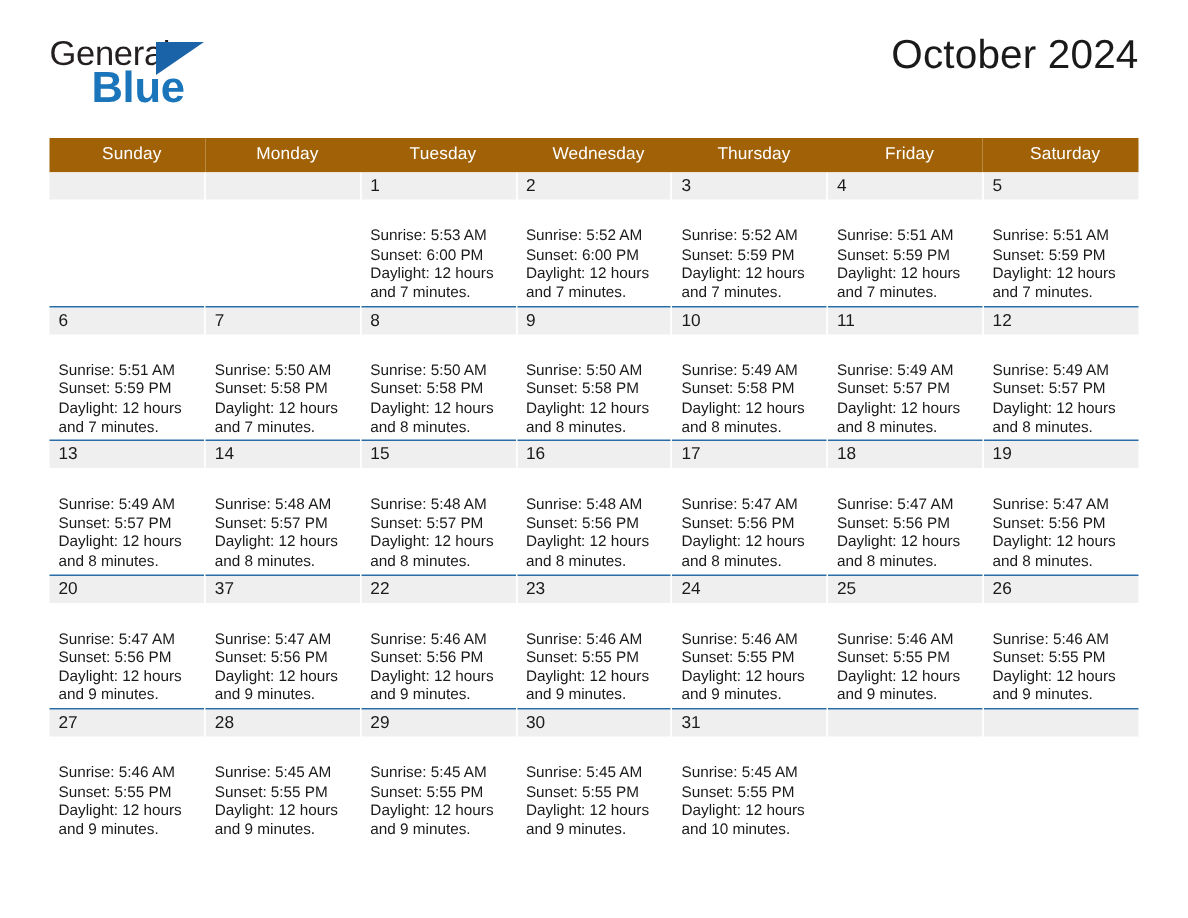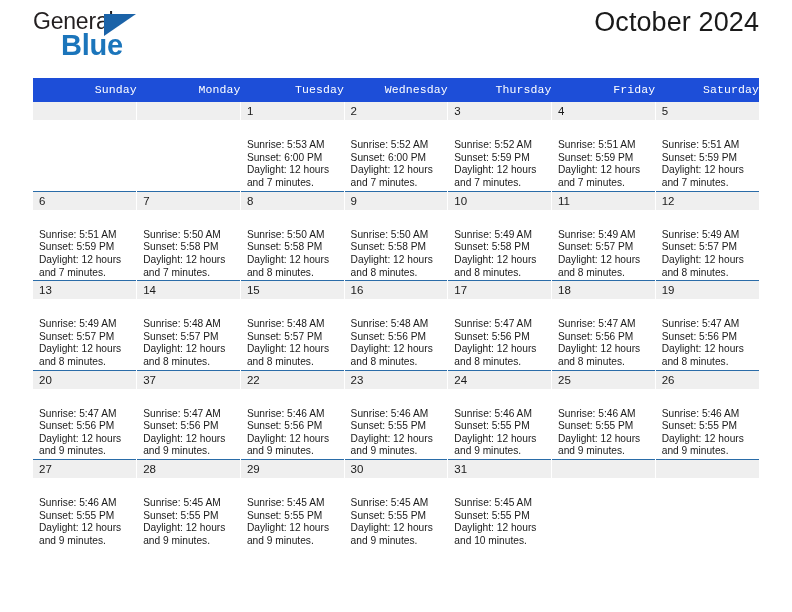--- a/index.html
+++ b/index.html
@@ -7,21 +7,21 @@
     width: 792px;
     height: 612px;
     background: #ffffff;
     font-family: "Liberation Sans", sans-serif;
   }
   .page {
     position: relative;
     width: 792px;
     height: 612px;
     background: #ffffff;
-    padding: 2px 33px;
+    padding: 16px 33px;
   }
 
   
   .header {
     position: relative;
     height: 76px;
     display: flex;
     align-items: flex-start;
     justify-content: space-between;
   }
@@ -81,29 +81,28 @@
     letter-spacing: 0.05px;
   }
 
   
   .calendar {
     width: 726px;
     border-collapse: collapse;
     table-layout: fixed;
   }
   .calendar th {
-    background: #1d4ed8;
+    background: #a16207;
     color: #ffffff;
     font-size: 11.5px;
     font-weight: normal;
-    text-align: right;
+    text-align: center;
     padding: 5px 0 6px 6px;
     height: 22px;
     letter-spacing: 0.1px;
-    font-family: Liberation Mono, monospace;
   }
   .calendar td {
     width: 103.71px;
     height: 89.4px;
     vertical-align: top;
     padding: 0;
     border-top: 1.3px solid #2a6ca8;
     border-right: 1px solid #ffffff;
     background: #ffffff;
   }

